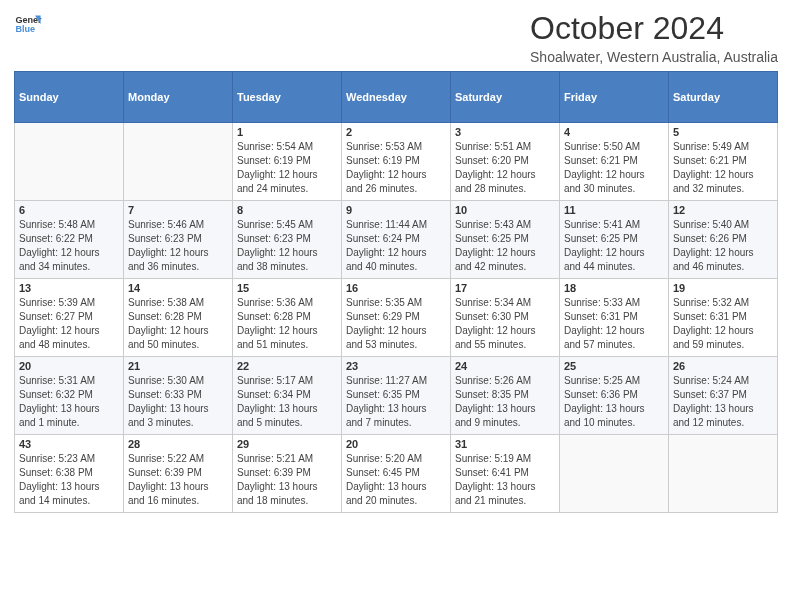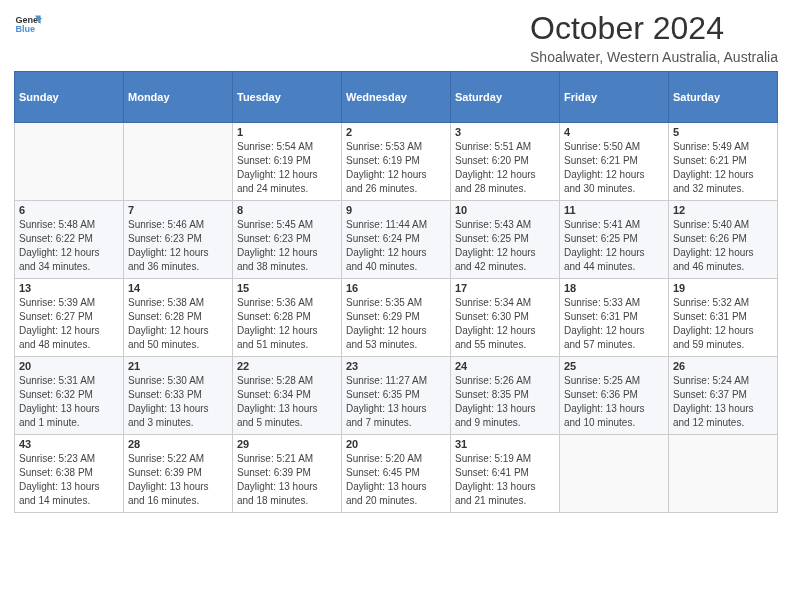--- a/index.html
+++ b/index.html
@@ -246,21 +246,21 @@
 Daylight: 13 hours and 1 minute.</div>
           </td>
           <td>
             <span class="day-number">21</span>
             <div class="cell-content">Sunrise: 5:30 AM
 Sunset: 6:33 PM
 Daylight: 13 hours and 3 minutes.</div>
           </td>
           <td>
             <span class="day-number">22</span>
-            <div class="cell-content">Sunrise: 5:28 AM
+            <div class="cell-content">Sunrise: 5:17 AM
 Sunset: 6:34 PM
 Daylight: 13 hours and 5 minutes.</div>
           </td>
           <td>
             <span class="day-number">23</span>
             <div class="cell-content">Sunrise: 11:27 AM
 Sunset: 6:35 PM
 Daylight: 13 hours and 7 minutes.</div>
           </td>
           <td>

